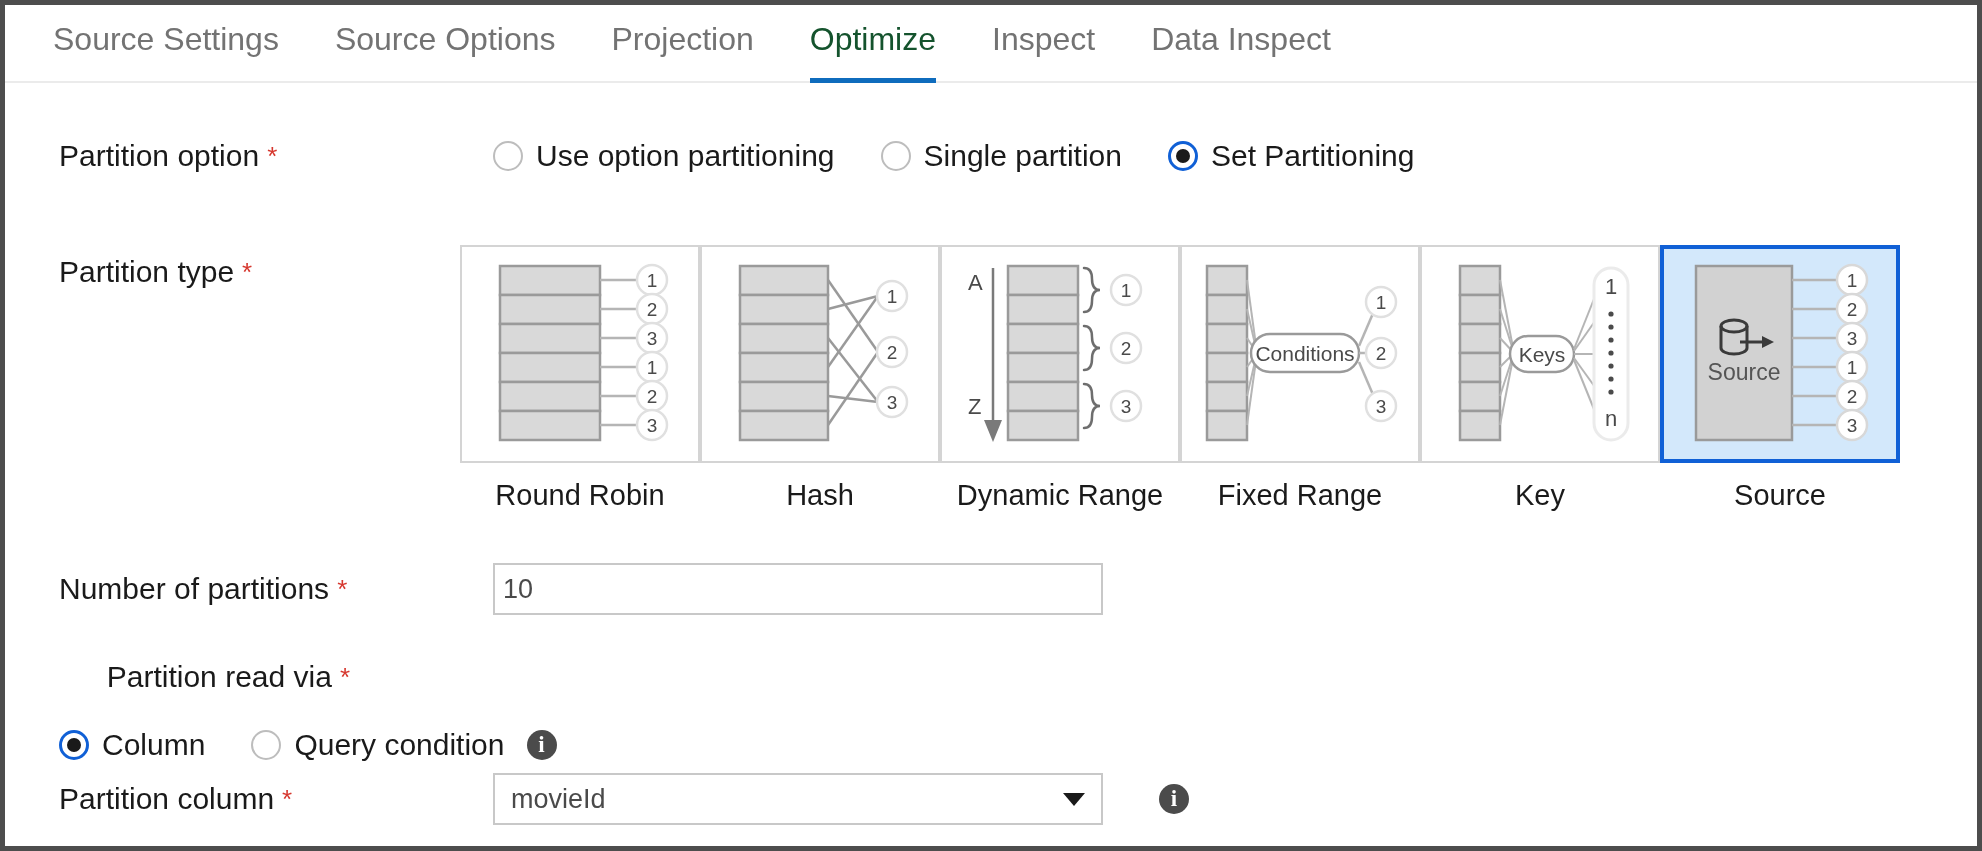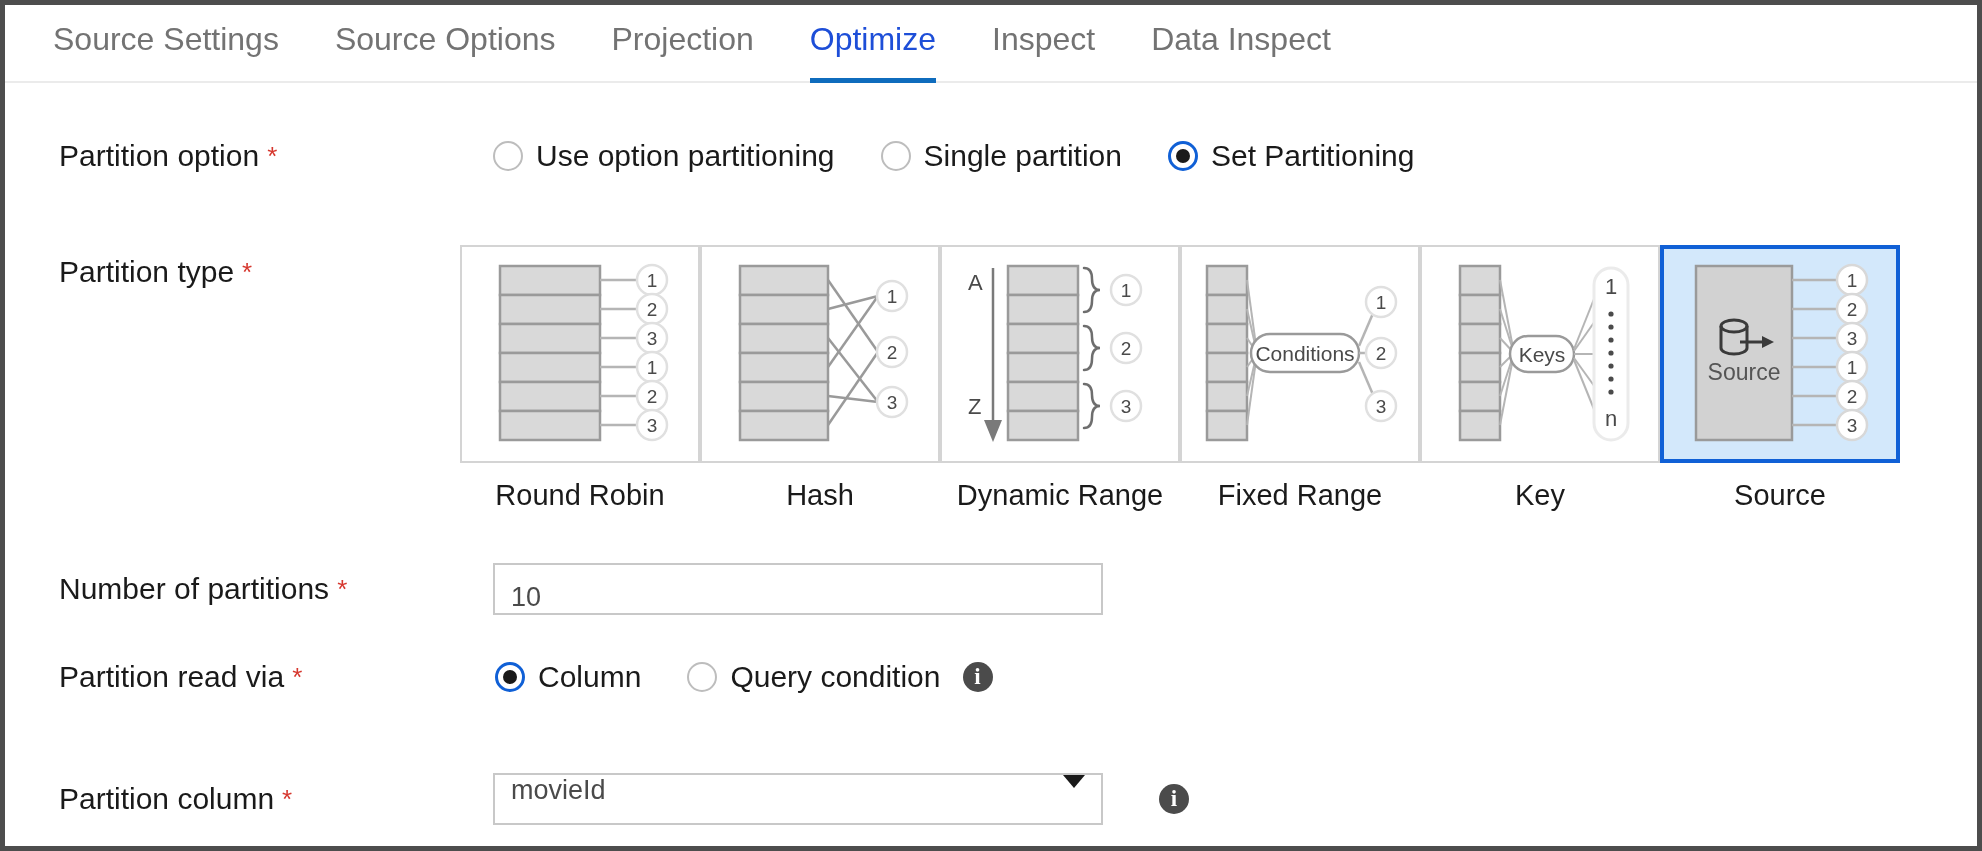--- a/index.html
+++ b/index.html
@@ -35,21 +35,21 @@
     height: 100%;
     display: flex;
     align-items: center;
     padding: 0 0 8px 0;
     margin-right: 56px;
     font-size: 32px;
     color: #737373;
     white-space: nowrap;
     cursor: pointer;
   }
-  .tab.active { color: #1d4ed8; }
+  .tab.active { color: #14532d; }
   .tab.active::after {
     content: "";
     position: absolute;
     left: 0; right: 0; bottom: -2px;
     height: 5px;
     background: #0f6cbd;
   }
 
   
   .row {
@@ -104,32 +104,32 @@
   }
   .radio-label { font-size: 30px; color: #1a1a1a; }
 
   
   .textfield {
     width: 610px;
     height: 52px;
     border: 2px solid #c8c8c8;
     background: #ffffff;
     display: flex;
-    align-items: flex-end;
-    padding: 0 16px;
+    align-items: center;
+    padding: 0 8px;
     font-size: 27px;
     color: #4a4a4a;
   }
   .selectfield {
     width: 610px;
     height: 52px;
     border: 2px solid #c8c8c8;
     background: #ffffff;
     display: flex;
-    align-items: flex-start;
+    align-items: center;
     justify-content: space-between;
     padding: 0 16px;
     font-size: 27px;
     color: #4a4a4a;
     cursor: pointer;
   }
   .caret {
     width: 0; height: 0;
     border-left: 11px solid transparent;
     border-right: 11px solid transparent;
@@ -473,21 +473,21 @@
 
   <div class="row" style="left:54px; top:558px; align-items:center;">
     <div class="label" style="width:400px;">
       <span>Number of partitions</span><span class="req">*</span>
     </div>
     <div class="textfield">
       <span>10</span>
     </div>
   </div>
 
-  <div class="row" style="left:54px; top:655px; align-items:center;">
+  <div class="row" style="left:54px; top:655px; align-items:center;flex-direction:column;">
     <div class="label" style="width:402px;">
       <span>Partition read via</span><span class="req">*</span>
     </div>
     <div class="radio-group">
       <div class="radio-item">
         <span class="radio checked"></span>
         <span class="radio-label">Column</span>
       </div>
       <div class="radio-item" style="margin-right:0;">
         <span class="radio"></span>

